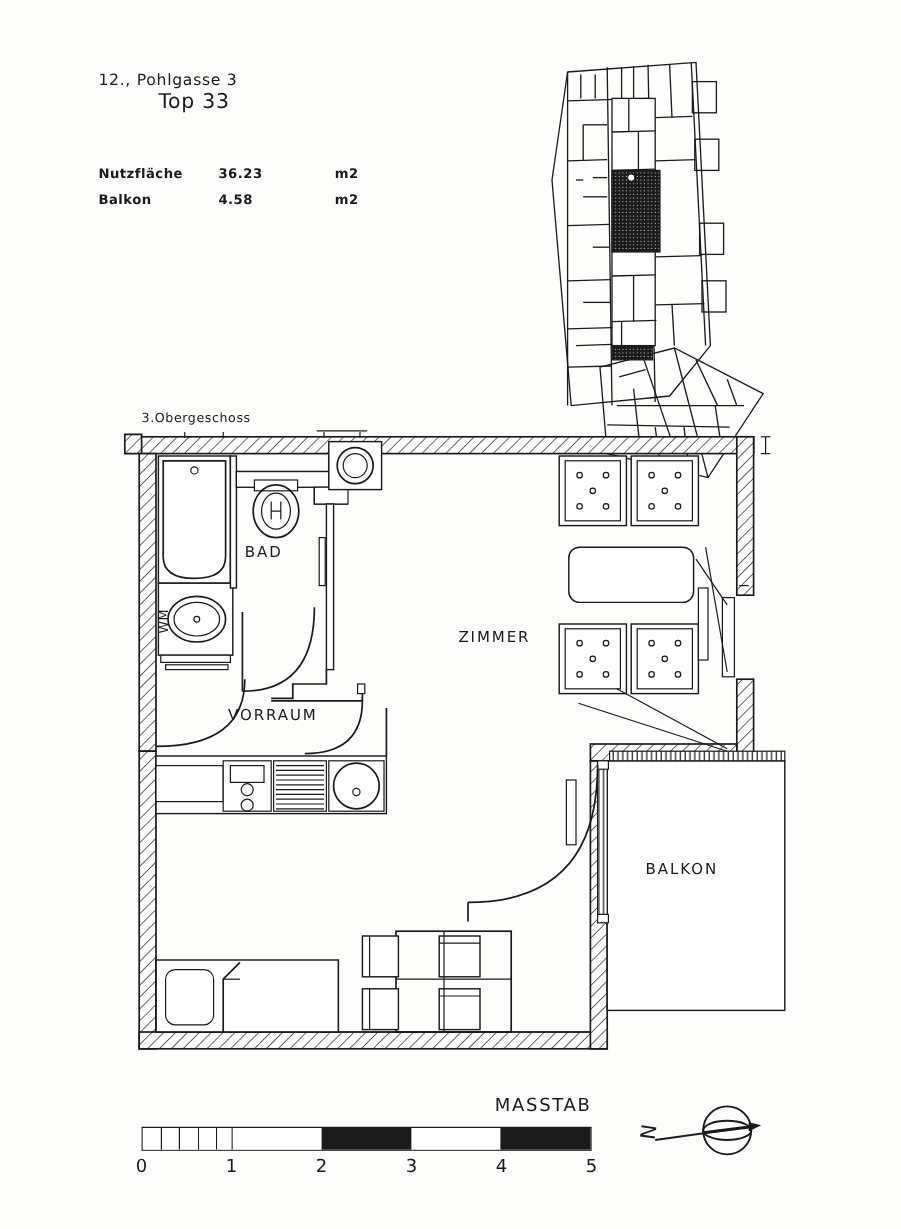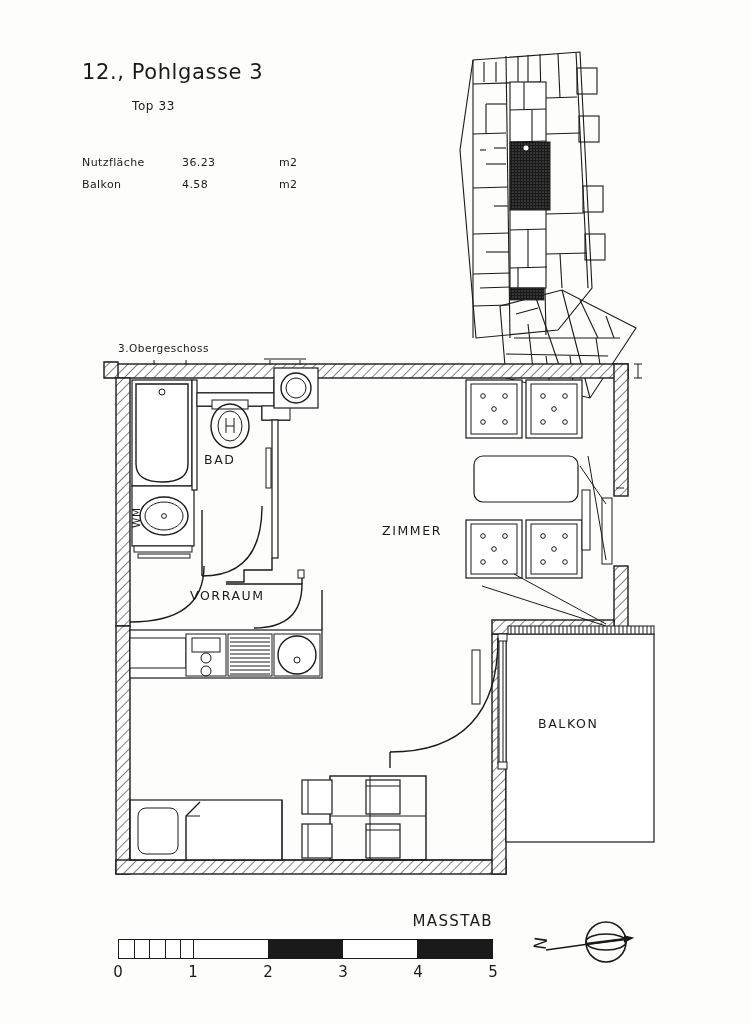--- a/index.html
+++ b/index.html
@@ -6,23 +6,23 @@
   body{
     width:751px;height:1024px;position:relative;overflow:hidden;
     font-family:"DejaVu Sans", sans-serif;
     color:#1a1a1a;
     background:#fdfdfb;
   }
   .root{position:absolute;inset:0;}
 
   
   .hdr{position:absolute;left:82px;top:60px;}
-  .hdr .addr{font-size:21px;letter-spacing:.6px;white-space:nowrap;}
-  .hdr .top{font-size:12px;letter-spacing:.6px;margin-top:15px;margin-left:50px;}
-  .tbl{position:absolute;left:82px;top:156px;font-size:11px;letter-spacing:.4px;}
+  .hdr .addr{font-size:13px;letter-spacing:.6px;white-space:nowrap;}
+  .hdr .top{font-size:17px;letter-spacing:.6px;margin-left:50px;}
+  .tbl{position:absolute;left:82px;top:138px;font-size:11px;letter-spacing:.4px;font-weight:bold;}
   .tbl .row{display:flex;margin-bottom:9px;}
   .tbl .k{width:100px;}
   .tbl .v{width:90px;}
   .tbl .u{margin-left:7px;}
 
   
   svg{display:block;overflow:visible;}
   .ln{stroke:#1a1a1a;fill:none;}
   .thin{stroke-width:1;}
   .med{stroke-width:1.4;}

